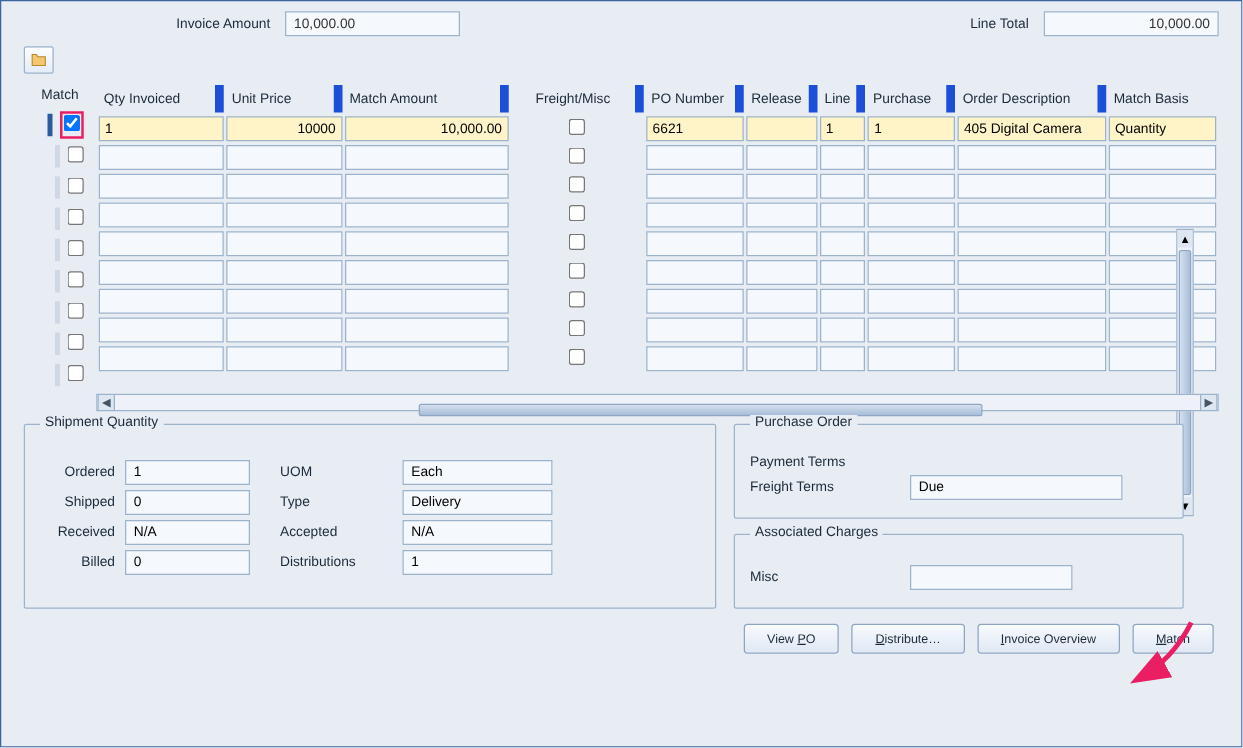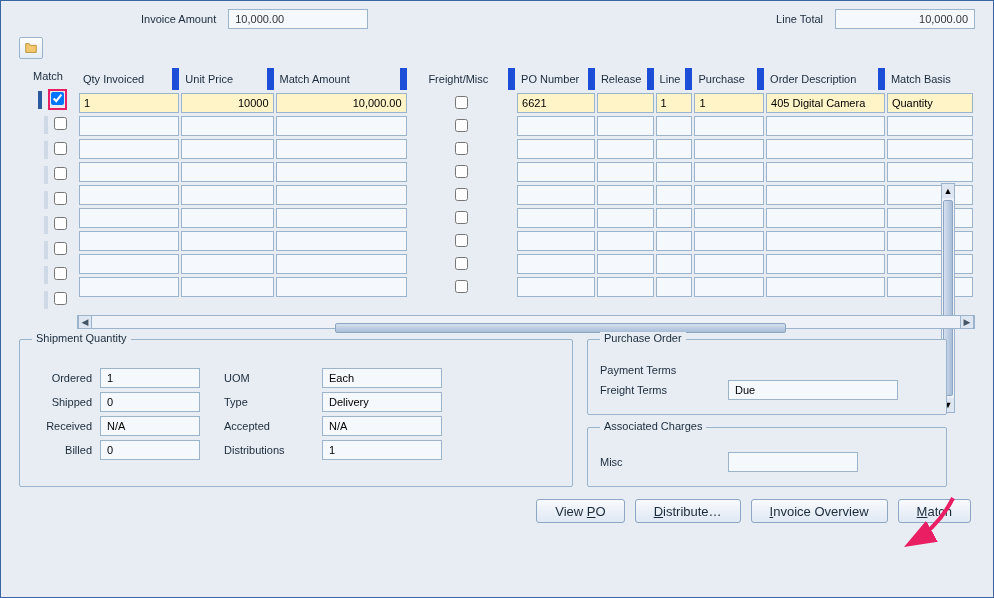--- a/index.html
+++ b/index.html
@@ -44,21 +44,21 @@
   .lower { display:flex; gap:14px; margin-top:10px; }
   .gbox { border:1px solid #9cb3cc; border-radius:2px; padding: 14px 12px 10px 12px; position:relative; background:#e8edf4; }
   .gbox-legend { position:absolute; top:-8px; left:12px; background:#e8edf4; padding:0 4px; font-size:11px; color:#1a2a3a; }
   .pair { display:flex; align-items:center; margin-bottom:4px; gap:8px; }
   .pair .plabel { width: 60px; text-align:right; font-size:11px; color:#1a2a3a; }
   .pair .plabel-w { width: 90px; text-align:left; }
   .pair input { height:20px; border:1px solid #9cb3cc; background:#f5f8fc; padding:2px 6px; font-size:11px; }
   .sq-left { width: 554px; display:flex; gap:24px; }
   .po-right { width: 360px; display:flex; flex-direction:column; gap:12px; }
   .btn-row { display:flex; justify-content:flex-end; gap:10px; margin-top:12px; padding-right: 4px; }
-  .btn { height:24px; padding: 0 18px; border:1px solid #8ea6c4; border-radius:3px; background:linear-gradient(to bottom,#f8fafd,#dfe8f4); font-size:13px; color:#1a2a3a; cursor:pointer; }
+  .btn { height:24px; padding: 0 18px; border:1px solid #8ea6c4; border-radius:3px; background:linear-gradient(to bottom,#f8fafd,#dfe8f4); font-size:10px; color:#1a2a3a; cursor:pointer; }
   .btn u { text-decoration: underline; }
   .arrow { position:absolute; right: 30px; bottom: 44px; pointer-events:none; }
 </style>
 </head>
 <body>
 
 <div class="window">
 
   <div class="content">
     <div class="toprow">

